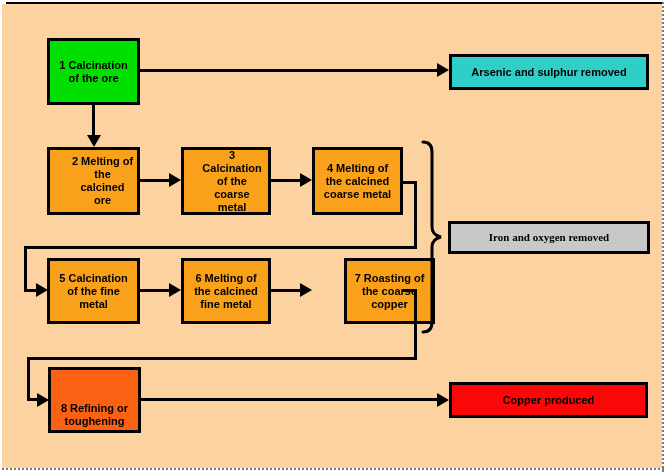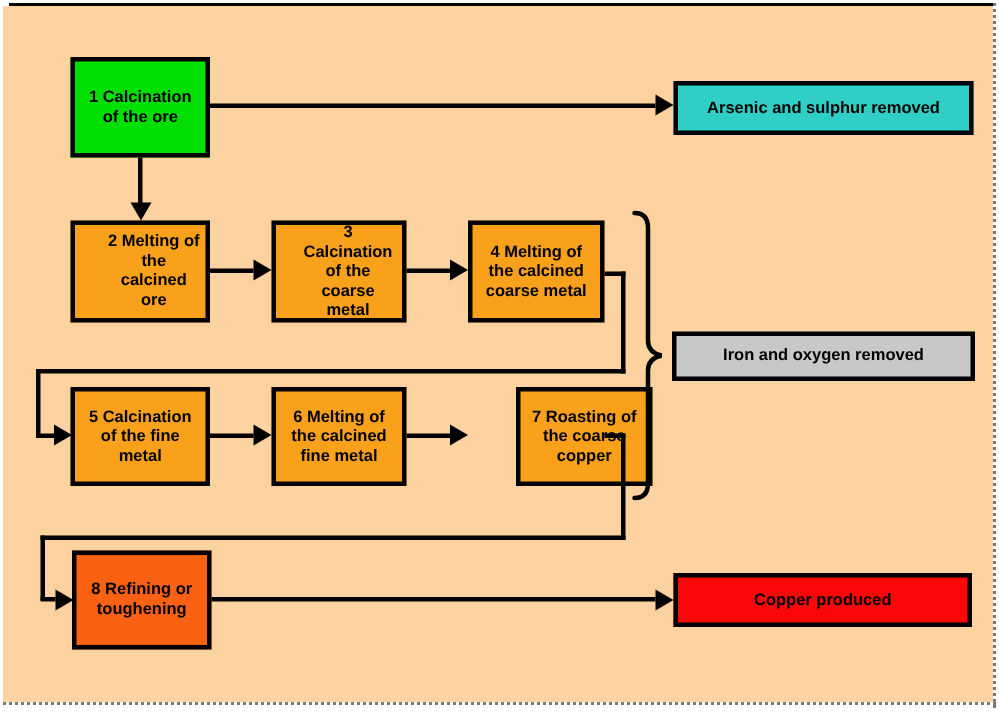--- a/index.html
+++ b/index.html
@@ -13,23 +13,23 @@
        display:flex;align-items:center;justify-content:center;text-align:center;
        font-weight:bold;font-size:11px;line-height:13px;color:#000;padding:2px 3px;}
   .step{background:#F9A11B;}
   .b1{left:47px;top:38px;width:93px;height:67px;background:#00DF00;}
   .b2{left:47px;top:147px;width:93px;height:68px;padding-left:21px;}
   .b3{left:181px;top:147px;width:90px;height:68px;padding-left:15px;}
   .b4{left:312px;top:147px;width:91px;height:68px;}
   .b5{left:47px;top:258px;width:93px;height:66px;}
   .b6{left:181px;top:258px;width:90px;height:66px;}
   .b7{left:312px;top:258px;width:91px;height:66px;margin-left:32px;}
-  .b8{left:48px;top:367px;width:93px;height:66px;background:#FA6112;}
+  .b8{left:48px;top:367px;width:93px;height:66px;background:#FA6112;align-items:flex-end;}
   .out-teal{left:449px;top:54px;width:200px;height:36px;background:#2FCEC6;}
-  .out-gray{left:448px;top:221px;width:202px;height:33px;background:#C8C8C8;}
+  .out-gray{left:448px;top:221px;width:202px;height:33px;background:#C8C8C8;font-family:Liberation Serif, serif;}
   .out-red{left:449px;top:382px;width:199px;height:36px;background:#FB0707;}
 
   .ln{position:absolute;background:#000;}
   .ar-r{position:absolute;width:0;height:0;border-top:7px solid transparent;
         border-bottom:7px solid transparent;border-left:12px solid #000;}
   .ar-d{position:absolute;width:0;height:0;border-left:7px solid transparent;
         border-right:7px solid transparent;border-top:12px solid #000;}
   .brace{position:absolute;left:418px;top:140px;}
 </style>
 </head>

